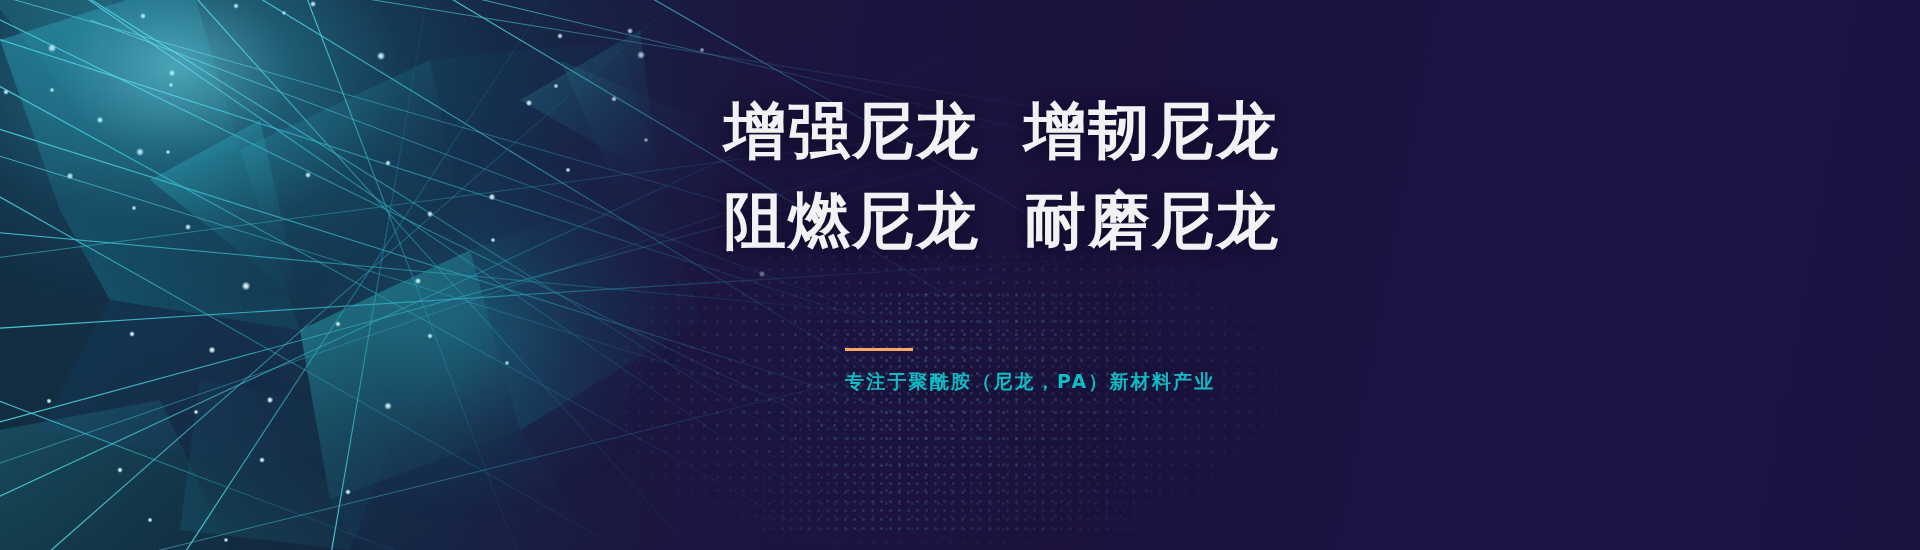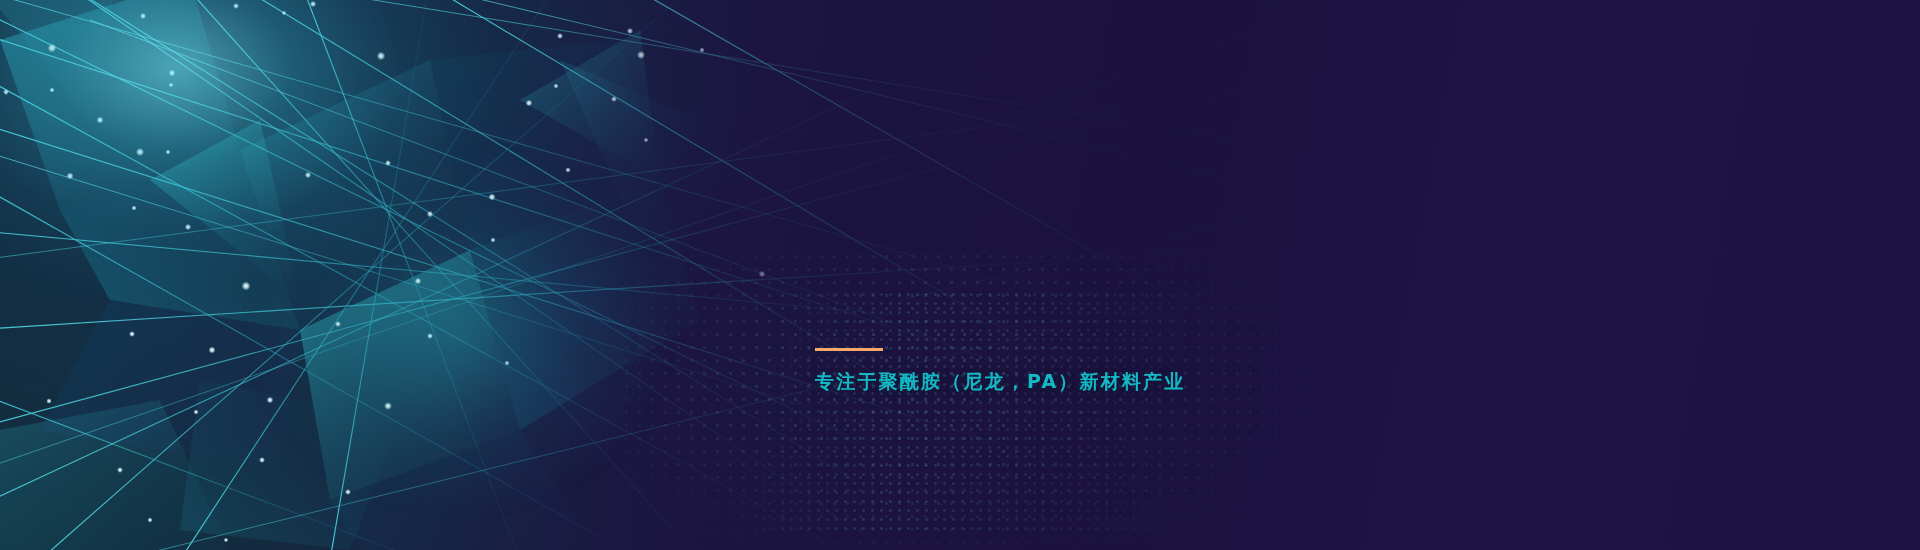--- a/index.html
+++ b/index.html
@@ -69,21 +69,21 @@
     font-size:62px;
     line-height:90px;
     letter-spacing:2px;
     white-space:nowrap;
     text-shadow:0 2px 18px rgba(8,6,26,.75);
   }
   .headline .ln{display:block;}
   .headline .gap{display:inline-block;width:44px;}
   .tagwrap{
     position:absolute;
-    left:815px;top:348px;
+    left:845px;top:348px;
     width:420px;
   }
   .rule{
     width:68px;height:3px;
     background:#f6a868;
     margin:0 0 18px 0;
   }
   .tagline{
     color:#14b9c6;
     font-family:"DejaVu Sans","Liberation Sans",sans-serif;
@@ -253,19 +253,23 @@
       <circle cx="226" cy="540" r="2.4" fill="url(#dotGlow)"></circle>
     </g>
   </svg>
 
   <div class="bg-rightdark"></div>
   <div class="halftone"></div>
   <div class="halftone2"></div>
   <div class="bloom"></div>
   <div class="bloom2"></div>
 
+  <div class="headline">
+    <span class="ln"><span>增强尼龙</span><span class="gap"></span><span>增韧尼龙</span></span>
+    <span class="ln"><span>阻燃尼龙</span><span class="gap"></span><span>耐磨尼龙</span></span>
+  </div>
 
   <div class="tagwrap">
     <div class="rule"></div>
     <div class="tagline">专注于聚酰胺（尼龙，PA）新材料产业</div>
   </div>
 
 </div>
 
 </body></html>

